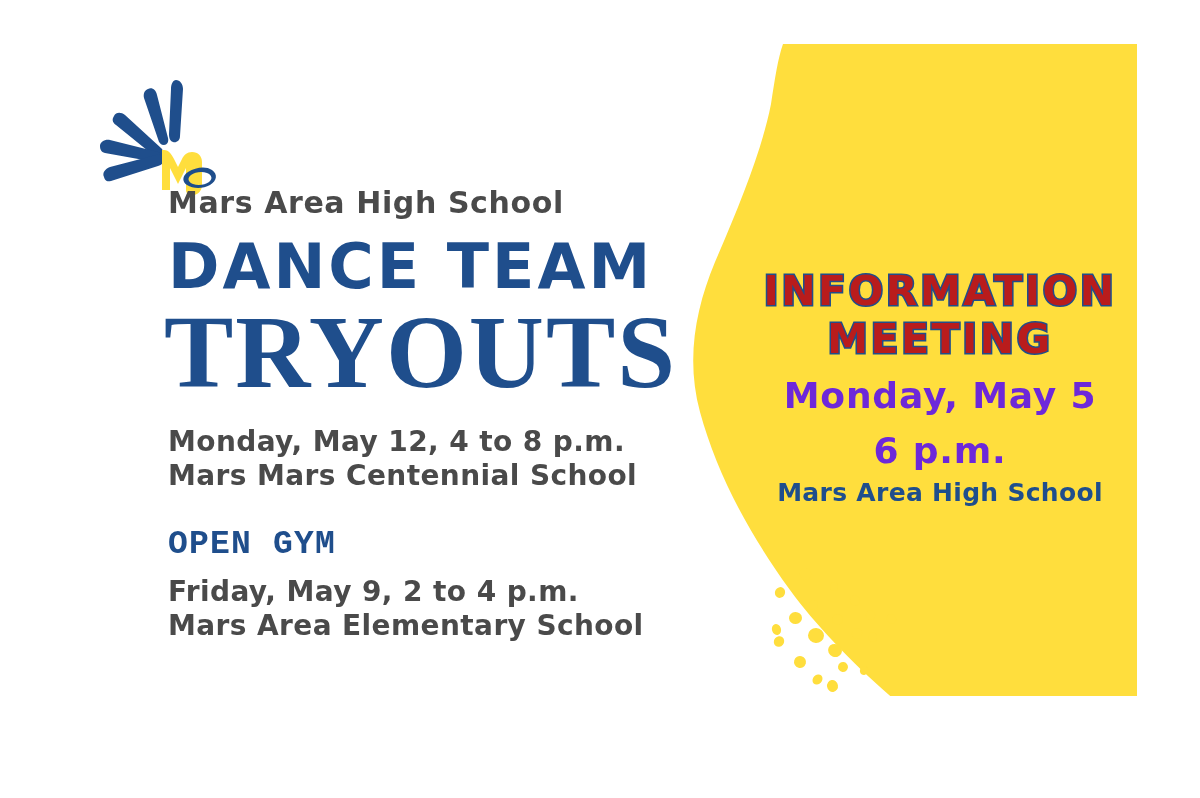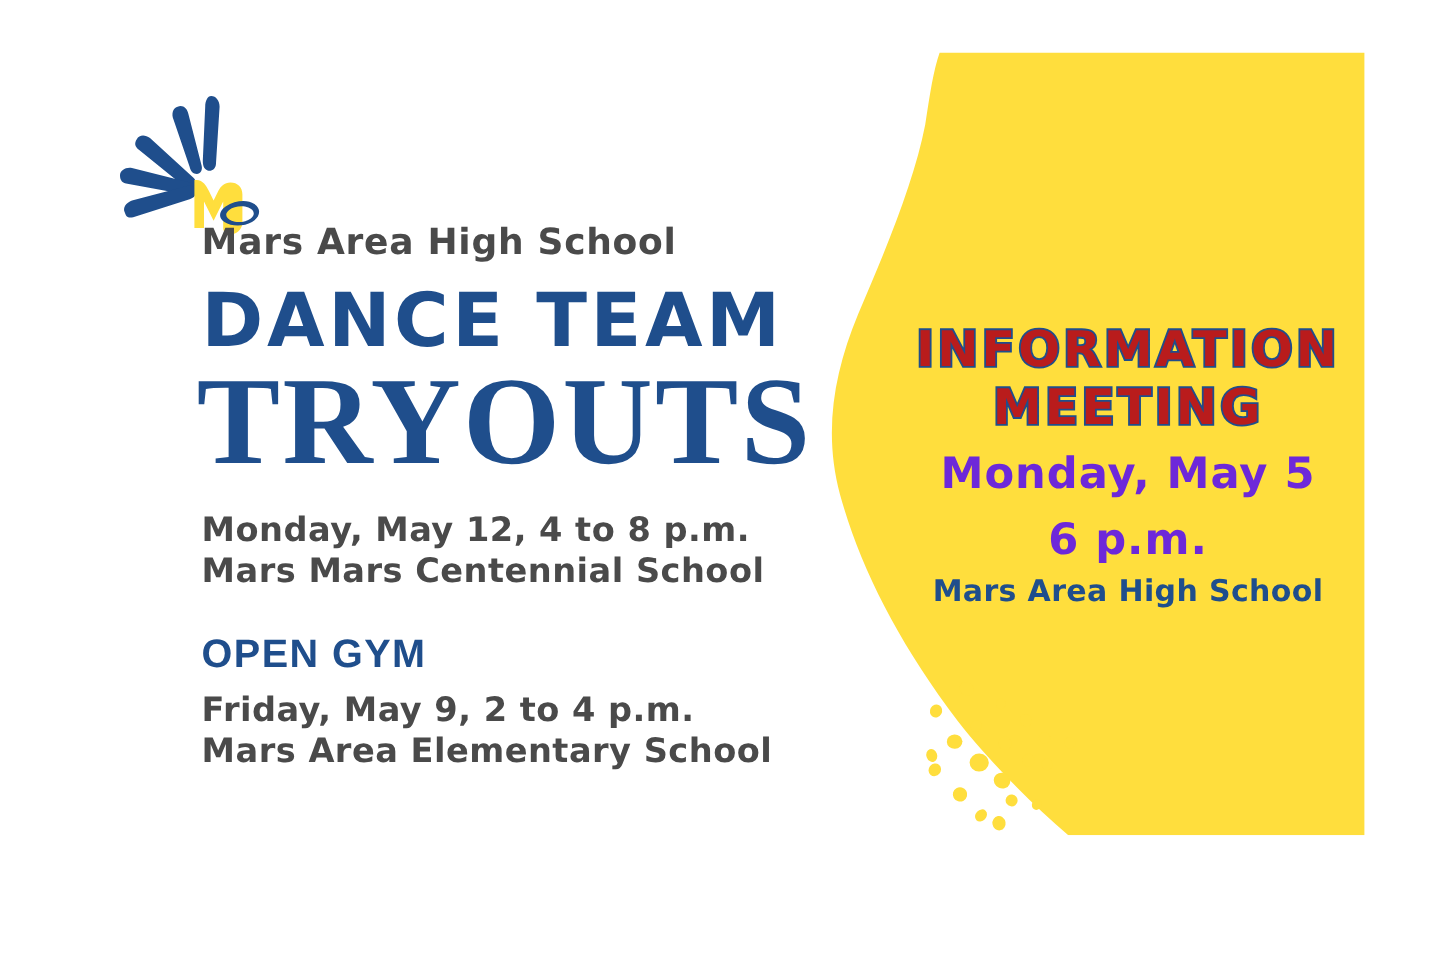--- a/index.html
+++ b/index.html
@@ -92,21 +92,21 @@
     color: #4A4A4A;
     letter-spacing: 0.4px;
     line-height: 1.22;
     margin: 0;
     white-space: nowrap;
   }
 
   #tryout-details { margin-top: 22px; }
 
   .subhead {
-    font-family: Liberation Sans, sans-serif;
+    font-family: Liberation Mono, monospace;
     font-size: 33px;
     font-weight: bold;
     color: #1F4E8C;
     letter-spacing: 1.2px;
     line-height: 1.1;
     margin: 34px 0 12px 0;
   }
 
   
   #right-panel {

